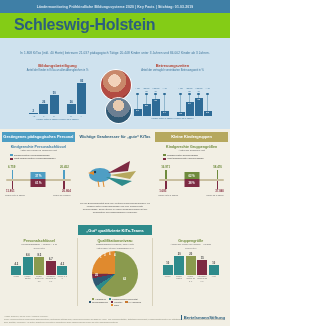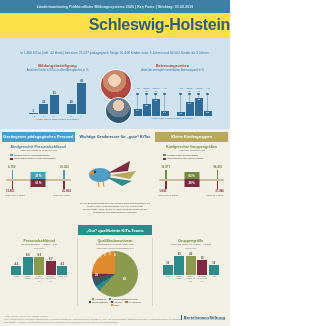--- a/index.html
+++ b/index.html
@@ -2,21 +2,21 @@
 <html><head>
 <meta charset="utf-8">
 <style>
   html,body{margin:0;padding:0;background:#fff;}
   body{width:230px;height:326px;font-family:"Liberation Sans",sans-serif;overflow:hidden;}
   .page{width:230px;height:326px;position:relative;background:#f2efe4;}
 
   
   .topbar{background:#3f7fa6;color:#dfeaf2;height:13px;display:flex;align-items:center;justify-content:center;}
   .topbar span{font-size:3.4px;font-weight:bold;letter-spacing:.15px;}
-  .hero{background:#fde047;padding:3px 0 4px;text-align:right;}
+  .hero{background:#84cc16;padding:3px 14px 4px;text-align:left;}
   .hero h1{margin:0;font-size:16px;font-weight:bold;color:#2c5f7d;letter-spacing:-.3px;line-height:18px;}
   .herosub{background:#cfe2ee;text-align:center;padding:2px 4px 3px;}
   .herosub span{font-size:3.1px;color:#3a7298;letter-spacing:.1px;}
 
   
   .topwrap{background:#cfe2ee;display:flex;height:68px;position:relative;}
   .tpanel{flex:1;padding:2px 3px 0;position:relative;}
   .ptitle{font-size:4px;font-weight:bold;color:#b5412f;text-align:center;margin:0 0 1px;}
   .psub{font-size:2.6px;color:#3a7298;text-align:center;margin:0 0 2px;line-height:3.4px;}
 

